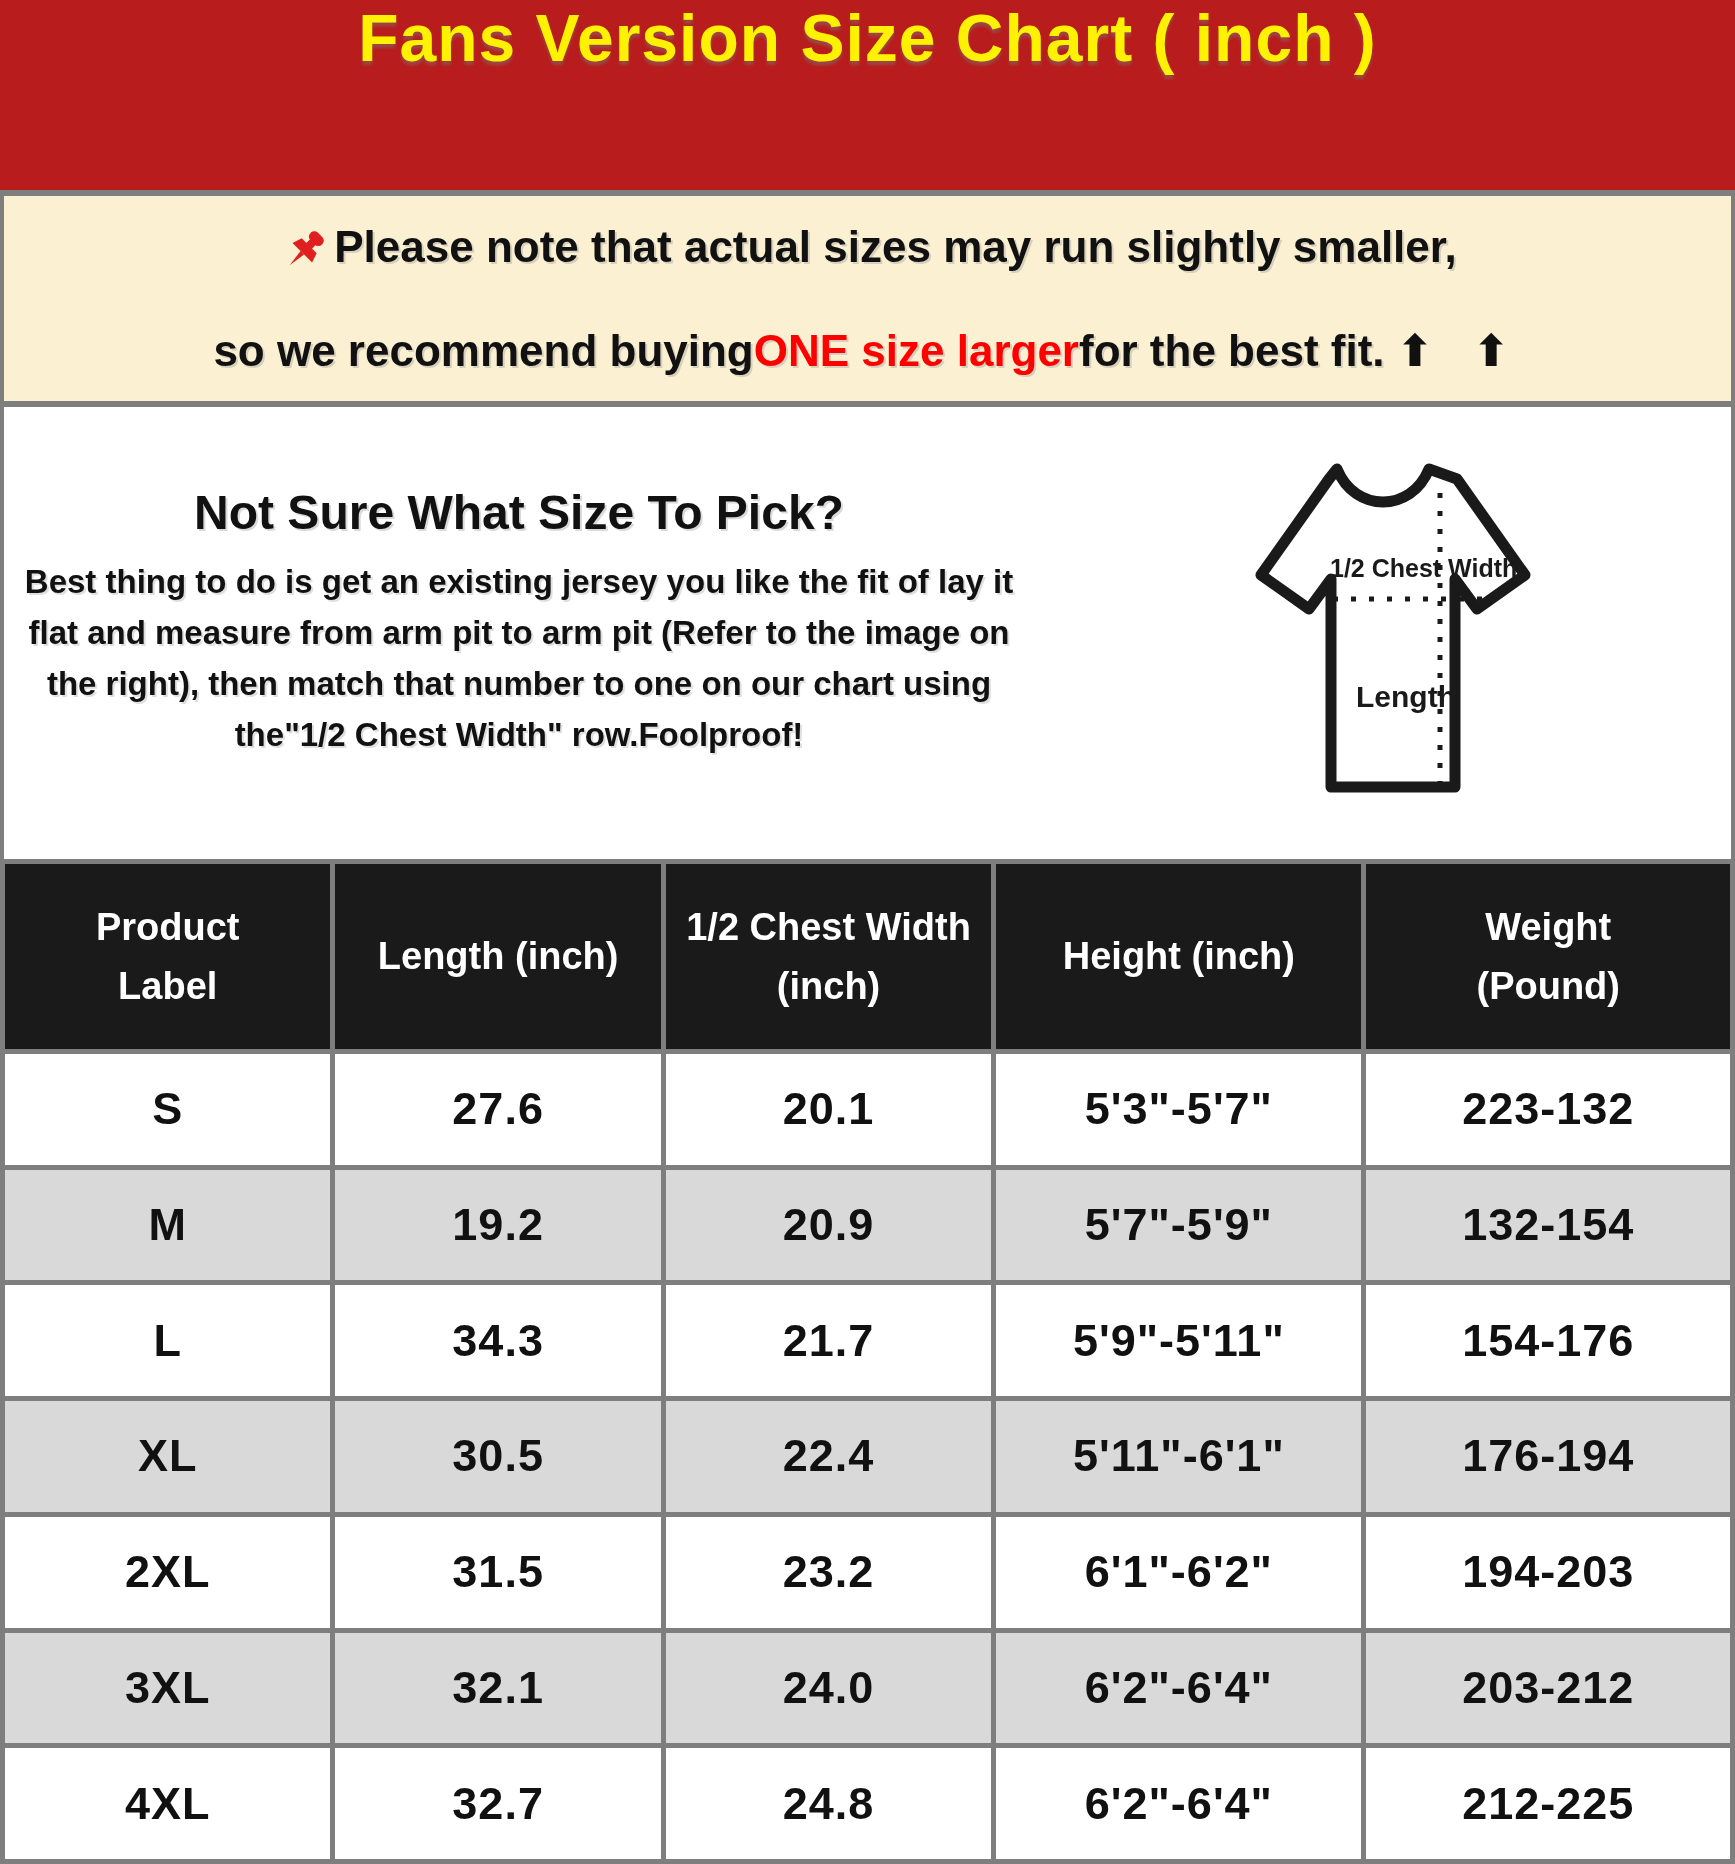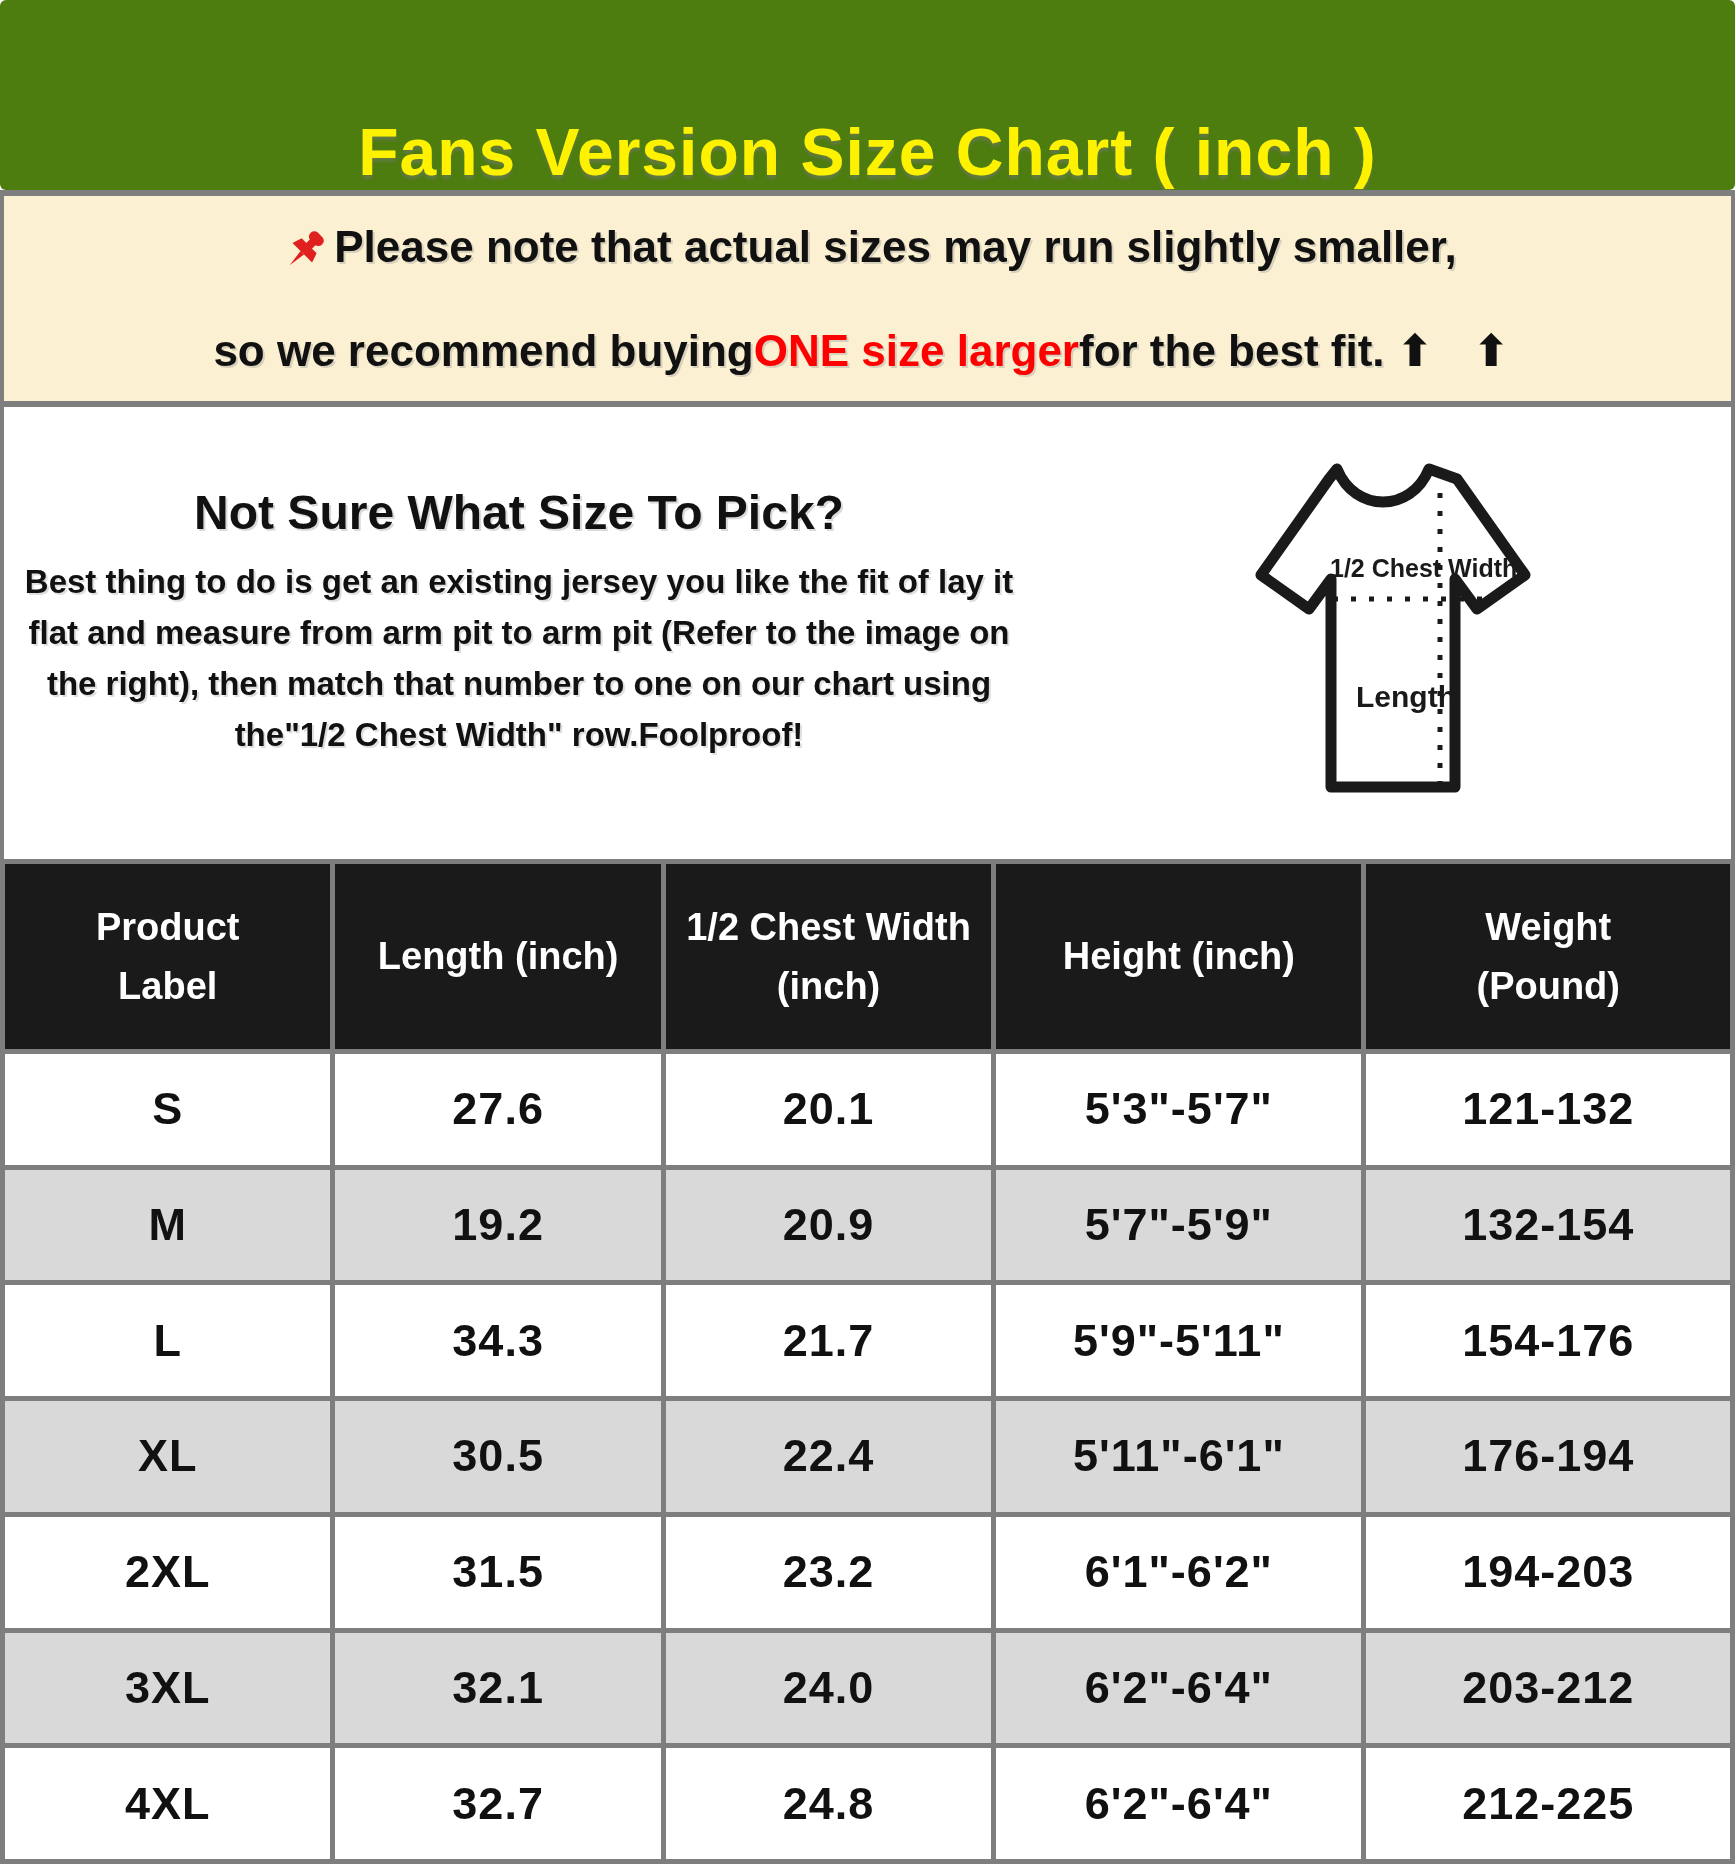--- a/index.html
+++ b/index.html
@@ -12,26 +12,25 @@
   .page {
     width: 1735px;
     height: 1864px;
     display: flex;
     flex-direction: column;
     background: #ffffff;
   }
   
   .title-bar {
     height: 190px;
-    background: #4d7c0f;
-    display: flex;
-    align-items: flex-end;
+    background: #b91c1c;
+    display: flex;
+    align-items: flex-start;
     justify-content: center;
     flex: 0 0 auto;
-    border-radius: 6px;
   }
   .title-bar h1 {
     color: #fff200;
     font-size: 66px;
     letter-spacing: 1px;
     text-shadow: 0 4px 3px rgba(120,120,120,0.45);
     white-space: nowrap;
   }
   
   .notice {
@@ -197,21 +196,21 @@
         <th>Weight
 (Pound)</th>
       </tr>
     </thead>
     <tbody>
       <tr>
         <td>S</td>
         <td>27.6</td>
         <td>20.1</td>
         <td>5'3"-5'7"</td>
-        <td>121-132</td>
+        <td>223-132</td>
       </tr>
       <tr>
         <td>M</td>
         <td>19.2</td>
         <td>20.9</td>
         <td>5'7"-5'9"</td>
         <td>132-154</td>
       </tr>
       <tr>
         <td>L</td>

